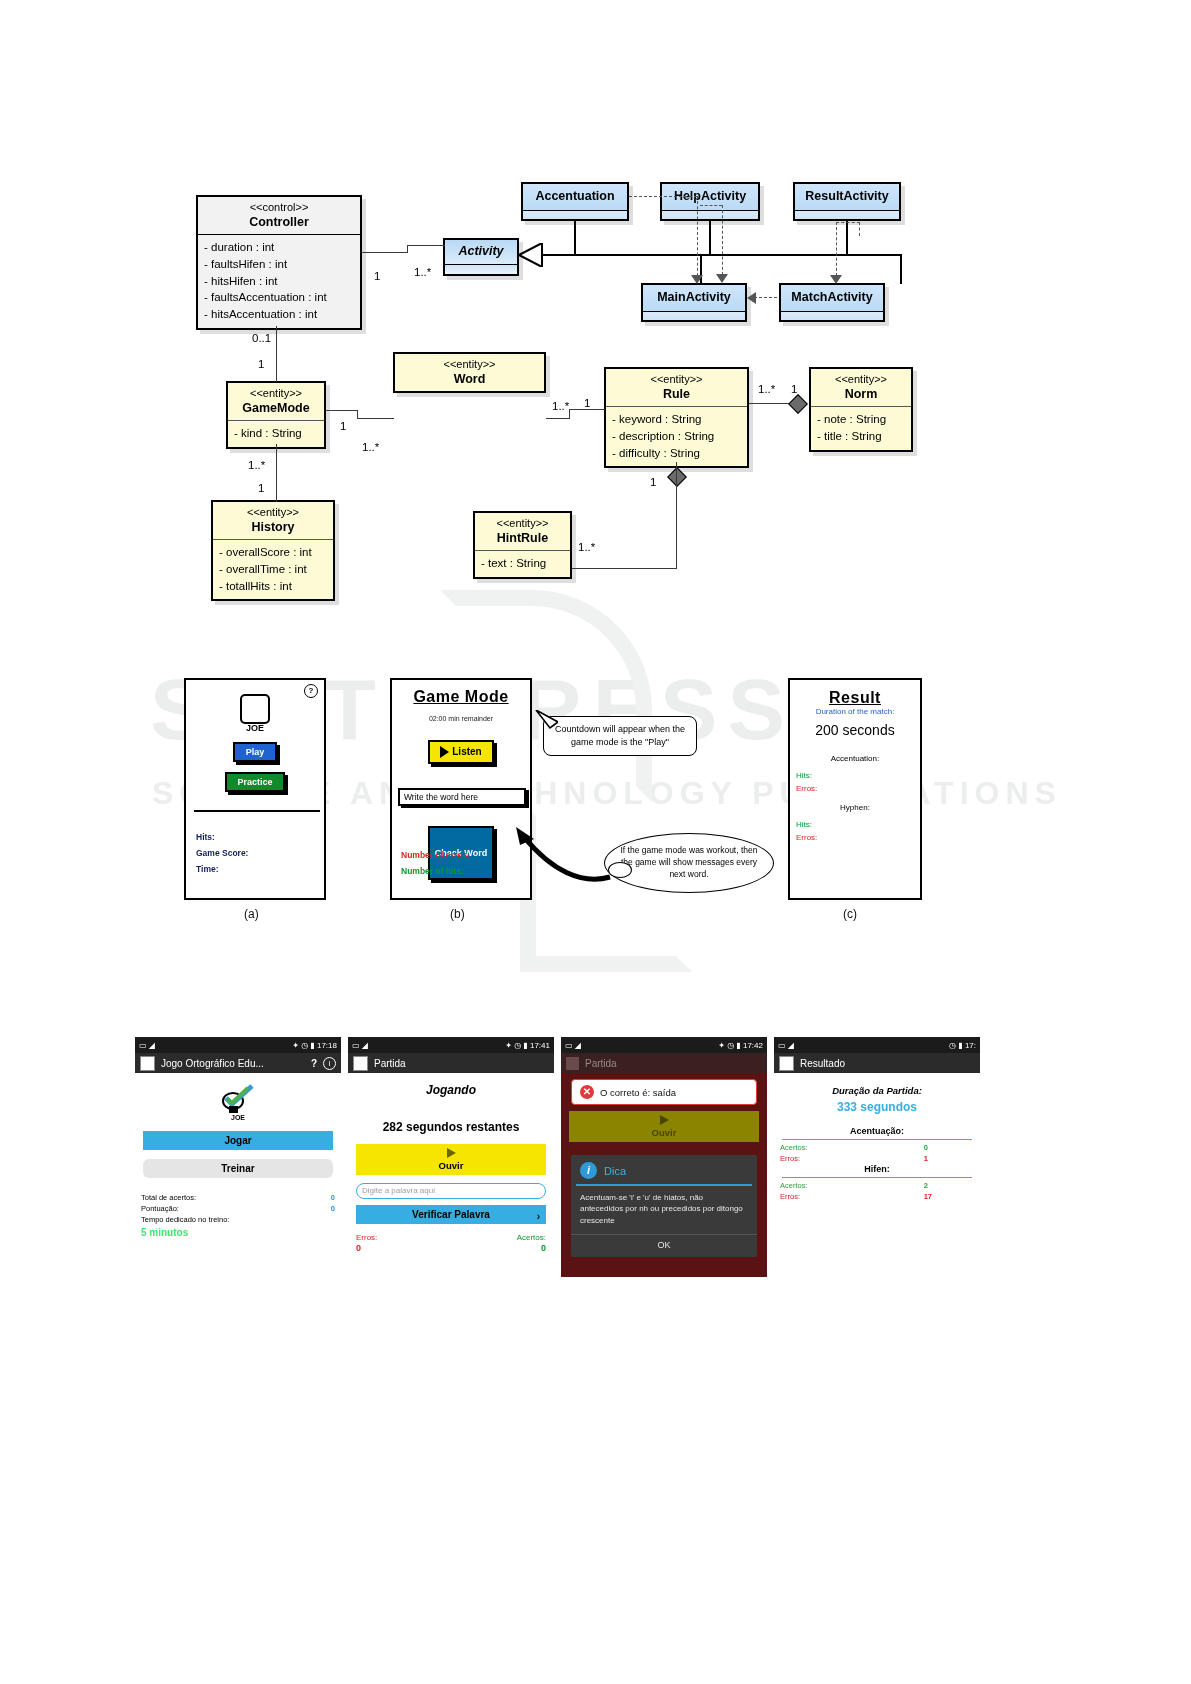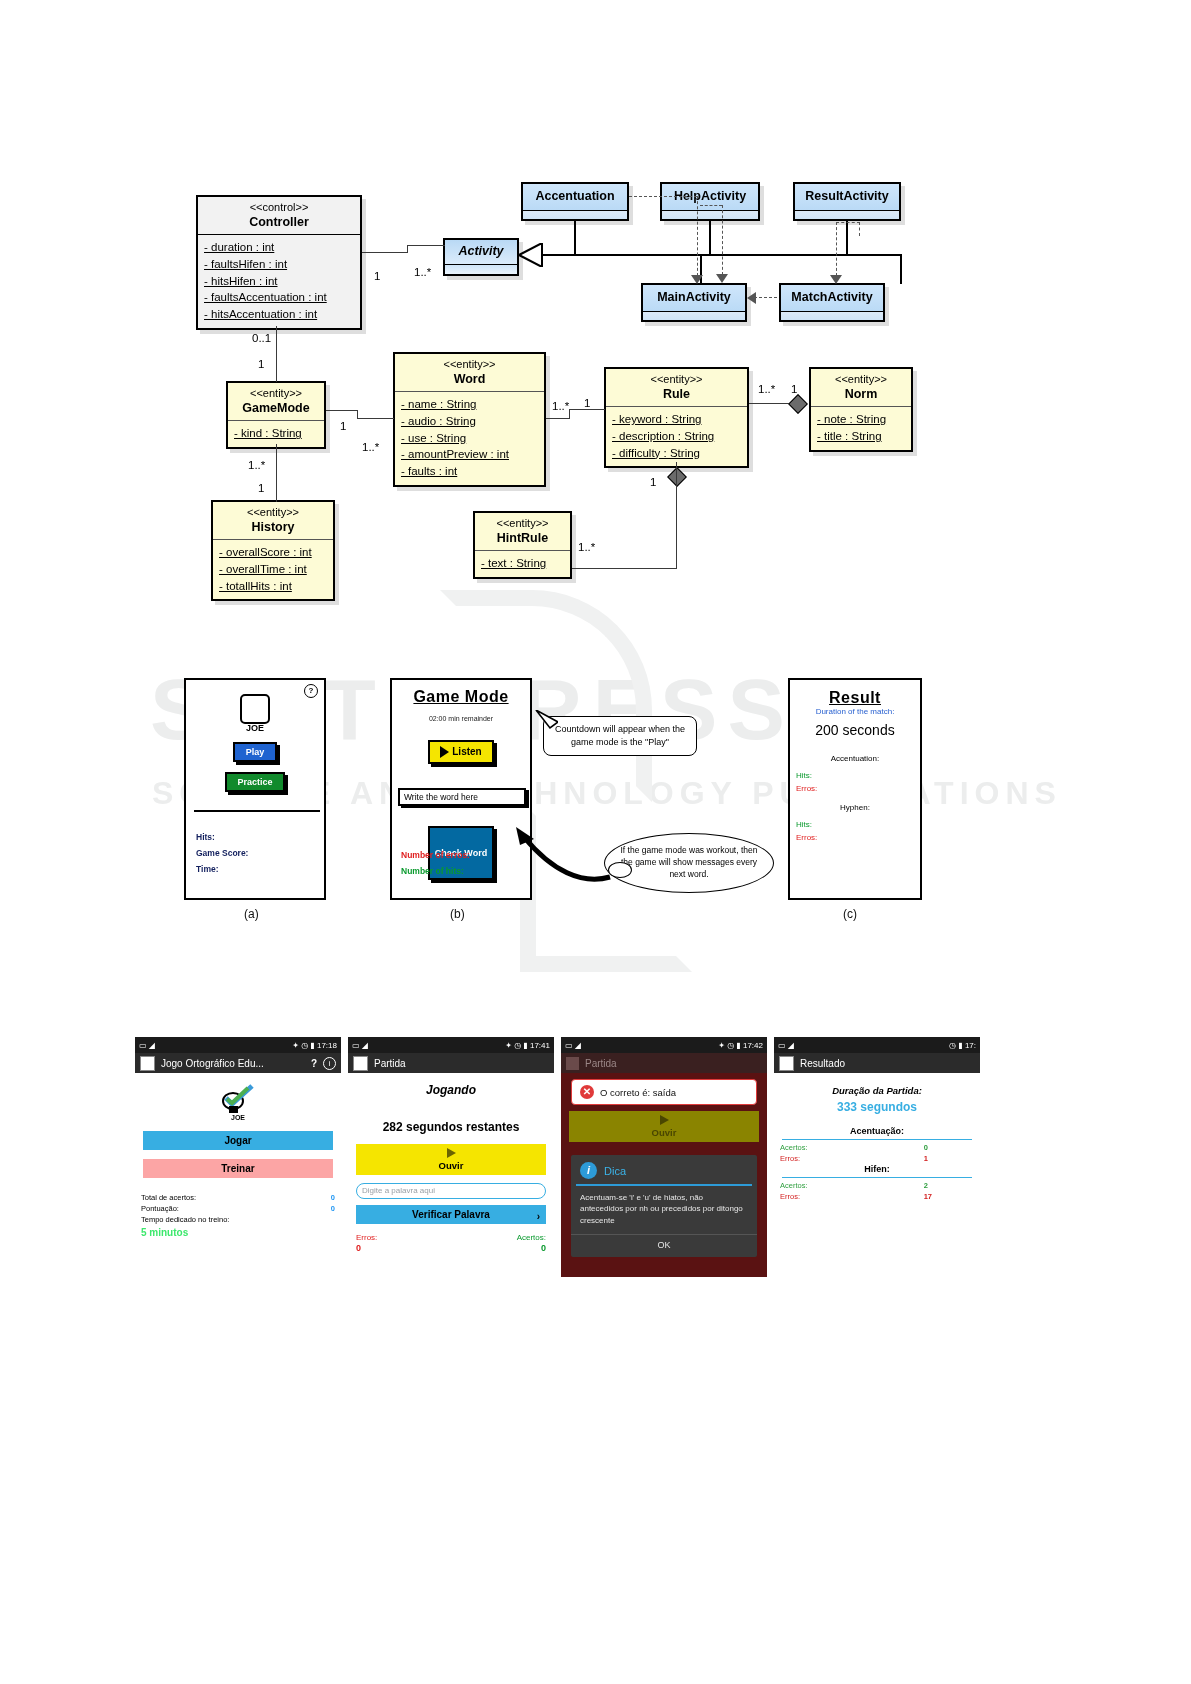--- a/index.html
+++ b/index.html
@@ -13,21 +13,21 @@
   .wm-shape{position:absolute;border:16px solid #f0f1f1;}
   .wm-d1{left:440px;top:30px;width:180px;height:180px;border-radius:0 120px 0 0;border-color:#f0f1f1 #f0f1f1 transparent transparent;transform:rotate(0deg);}
   .wm-d2{left:520px;top:240px;width:140px;height:140px;border-color:transparent transparent #f0f1f1 #f0f1f1;}
 
   
   #uml{position:absolute;left:0;top:0;width:1191px;height:640px;z-index:2;}
   .cls{position:absolute;border:2px solid #000;box-shadow:4px 4px 0 rgba(0,0,0,.13);box-sizing:border-box;}
   .cls .hdr{text-align:center;padding:4px 2px 4px;line-height:1.25;}
   .cls .hdr .stereo{font-size:11px;color:#000;}
   .cls .hdr .nm{font-size:12.5px;font-weight:bold;}
-  .cls .attrs{border-top:1px solid #000;padding:4px 6px 5px;font-size:11.5px;line-height:1.45;text-decoration:underline;}
+  .cls .attrs{border-top:1px solid #000;padding:4px 6px 5px;font-size:11.5px;line-height:1.45;}
   .ctrl{background:#f2f2f2;}
   .ent{background:#fdfbd6;}
   .ent .attrs{border-top:1px solid #555;}
   .act{background:linear-gradient(#b9d9f5,#e9f3fd);}
   .act .nm{font-style:italic;}
   .act .foot{border-top:1px solid #000;height:9px;background:linear-gradient(#cfe4f7,#eaf4fd);}
   .sub{background:linear-gradient(#cfe6fb,#b3d6f4);}
   .sub .hdr{padding:5px 8px;}
   .sub .nm{font-style:normal;}
   .sub .foot{border-top:1px solid #000;height:8px;background:linear-gradient(#dceaf8,#cfe4f7);}
@@ -139,27 +139,20 @@
     <div class="attrs">
       <div>- kind : String</div>
     </div>
   </div>
 
   <div class="cls ent" style="left:393px;top:352px;width:153px;">
     <div class="hdr">
       <div class="stereo">&lt;&lt;entity&gt;&gt;</div>
       <div class="nm">Word</div>
     </div>
-    <div class="attrs">
-      <div>- name : String</div>
-      <div>- audio : String</div>
-      <div>- use : String</div>
-      <div>- amountPreview : int</div>
-      <div>- faults : int</div>
-    </div>
   </div>
 
   <div class="cls ent" style="left:604px;top:367px;width:145px;">
     <div class="hdr">
       <div class="stereo">&lt;&lt;entity&gt;&gt;</div>
       <div class="nm">Rule</div>
     </div>
     <div class="attrs">
       <div>- keyword : String</div>
       <div>- description : String</div>
@@ -335,21 +328,21 @@
     <div style="text-align:center;margin-top:9px;">
       <svg width="40" height="32" viewBox="0 0 40 32">
         <ellipse cx="15" cy="19" rx="10" ry="8" fill="none" stroke="#000" stroke-width="2"></ellipse>
         <path d="M8 16 L14 22 L34 4" stroke="#3a9ad9" stroke-width="5" fill="none"></path>
         <path d="M9 17 L14 21 L30 6" stroke="#4caf50" stroke-width="4" fill="none"></path>
         <rect x="11" y="24" width="9" height="7" fill="#000"></rect>
       </svg>
       <div style="font-size:7px;font-weight:bold;margin-top:-4px;">JOE</div>
     </div>
     <div class="abtn" style="margin:10px 8px 0;background:#37aee2;">Jogar</div>
-    <div class="abtn" style="margin:9px 8px 0;background:#fca5a5;">Treinar</div>
+    <div class="abtn" style="margin:9px 8px 0;background:#e5e5e5;border-radius:6px;">Treinar</div>
     <div style="margin-top:14px;">
       <div class="stat-row">
         <span>Total de acertos:</span>
         <span class="statval" style="color:#2196f3;">0</span>
       </div>
       <div class="stat-row">
         <span>Pontuação:</span>
         <span class="statval" style="color:#2196f3;">0</span>
       </div>
       <div class="stat-row">

